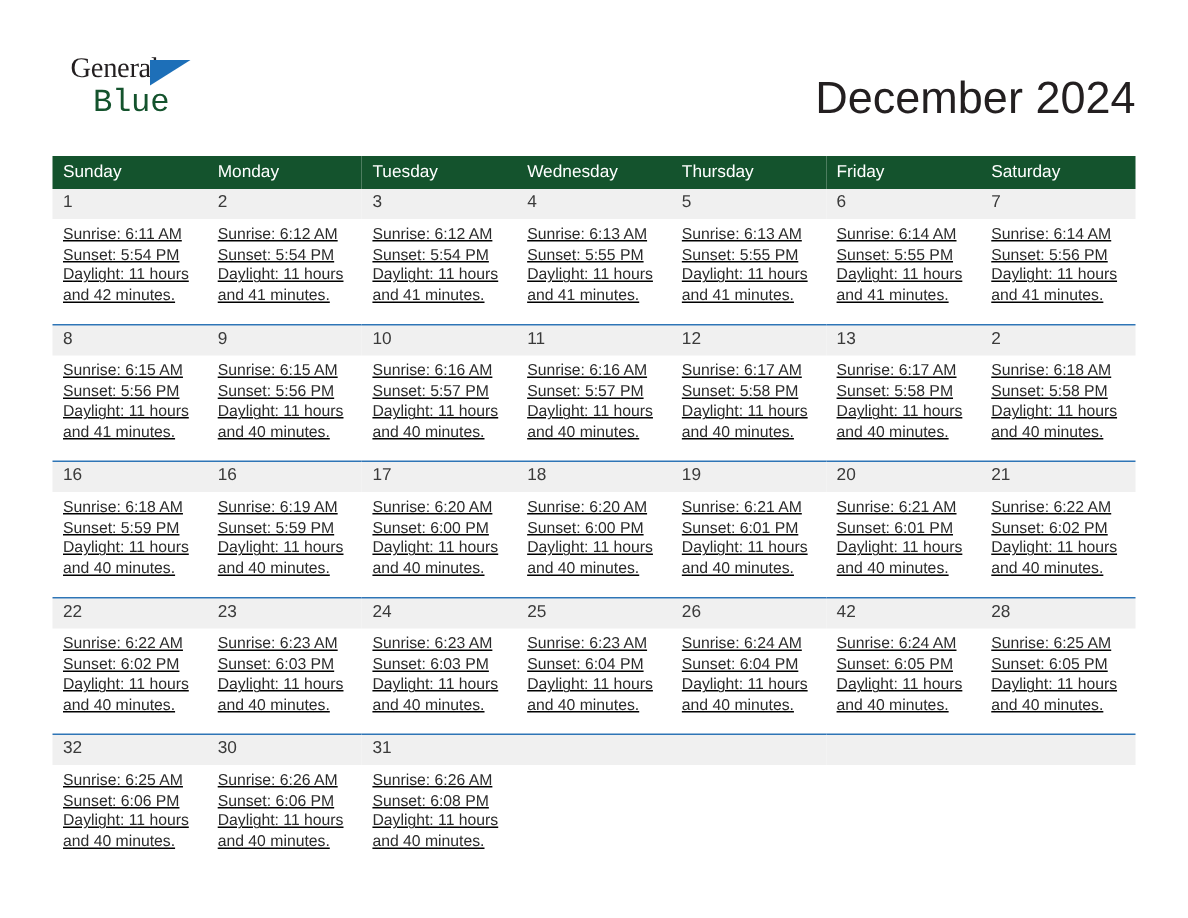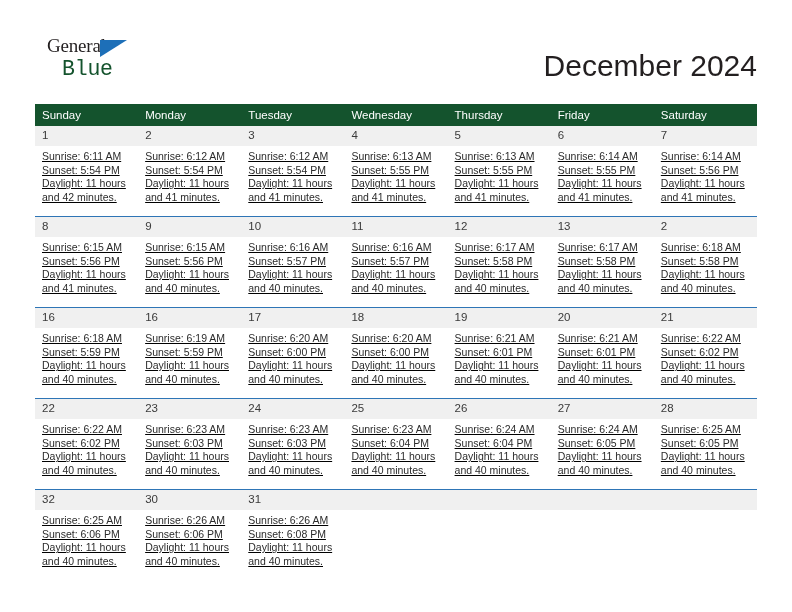--- a/index.html
+++ b/index.html
@@ -465,21 +465,21 @@
               <div class="cell-body">
                 <div>Sunrise: 6:24 AM</div>
                 <div>Sunset: 6:04 PM</div>
                 <div>Daylight: 11 hours</div>
                 <div>and 40 minutes.</div>
               </div>
             </div>
           </td>
           <td>
             <div class="cell-inner">
-              <div class="daynum">27</div>
+              <div class="daynum">42</div>
               <div class="cell-body">
                 <div>Sunrise: 6:24 AM</div>
                 <div>Sunset: 6:05 PM</div>
                 <div>Daylight: 11 hours</div>
                 <div>and 40 minutes.</div>
               </div>
             </div>
           </td>
           <td>
             <div class="cell-inner">

